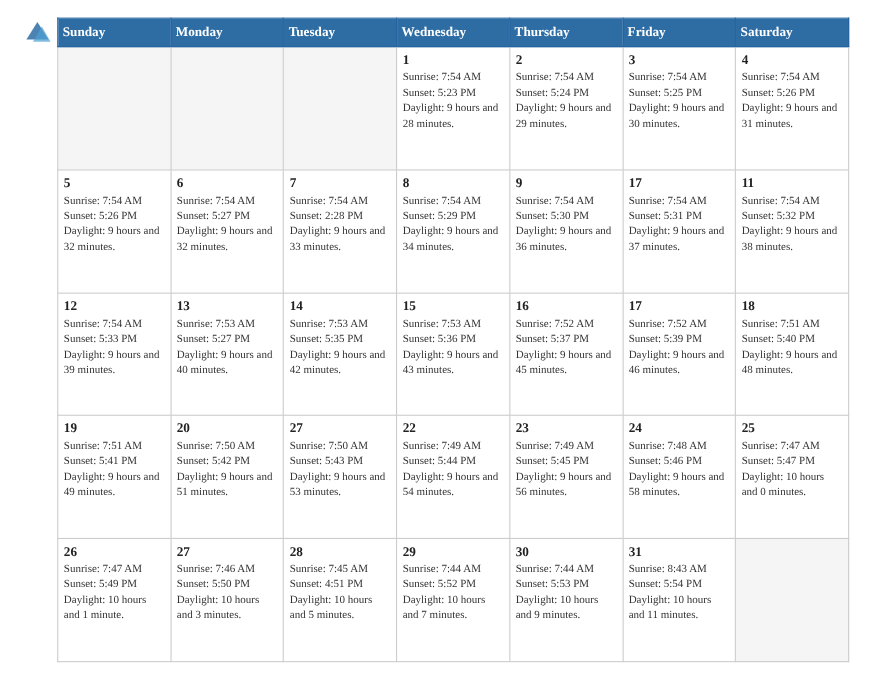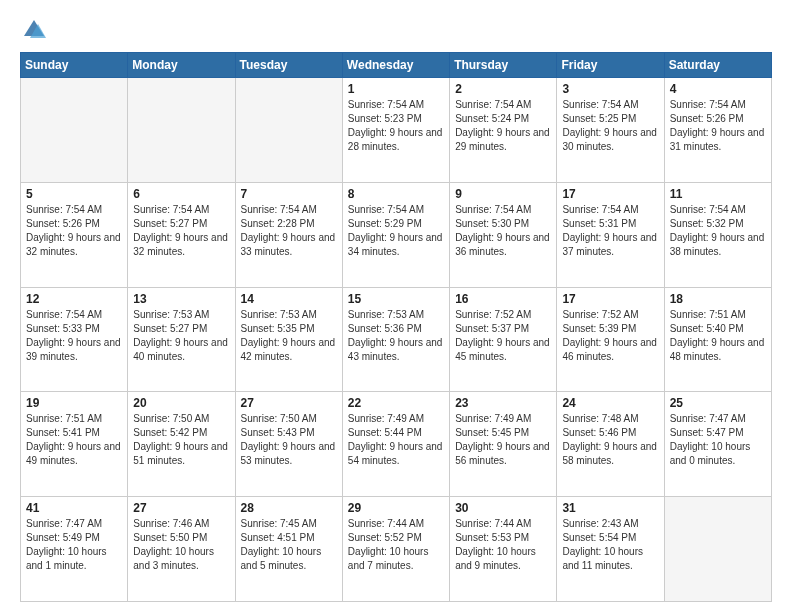--- a/index.html
+++ b/index.html
@@ -8,21 +8,22 @@
       background: #fff;
       width: 792px;
       height: 612px;
       overflow: hidden;
     }
     .page {
       width: 792px;
       height: 612px;
       padding: 16px 20px 10px 20px;
       display: flex;
-      flex-direction: column;
+      flex-direction: row;
+      font-family: Liberation Serif, serif;
     }
     .header {
       display: flex;
       justify-content: space-between;
       align-items: flex-start;
       margin-bottom: 8px;
     }
     .logo {
       display: flex;
       align-items: center;
@@ -315,21 +316,21 @@
           <td>
             <span class="day-num">25</span>
             <div class="day-info">Sunrise: 7:47 AM
 Sunset: 5:47 PM
 Daylight: 10 hours
 and 0 minutes.</div>
           </td>
         </tr>
         <tr>
           <td>
-            <span class="day-num">41</span>
+            <span class="day-num">26</span>
             <div class="day-info">Sunrise: 7:47 AM
 Sunset: 5:49 PM
 Daylight: 10 hours
 and 1 minute.</div>
           </td>
           <td>
             <span class="day-num">27</span>
             <div class="day-info">Sunrise: 7:46 AM
 Sunset: 5:50 PM
 Daylight: 10 hours
@@ -351,21 +352,21 @@
           </td>
           <td>
             <span class="day-num">30</span>
             <div class="day-info">Sunrise: 7:44 AM
 Sunset: 5:53 PM
 Daylight: 10 hours
 and 9 minutes.</div>
           </td>
           <td>
             <span class="day-num">31</span>
-            <div class="day-info">Sunrise: 2:43 AM
+            <div class="day-info">Sunrise: 8:43 AM
 Sunset: 5:54 PM
 Daylight: 10 hours
 and 11 minutes.</div>
           </td>
           <td class="empty"></td>
         </tr>
       </tbody>
   </table>
 </div>
 

